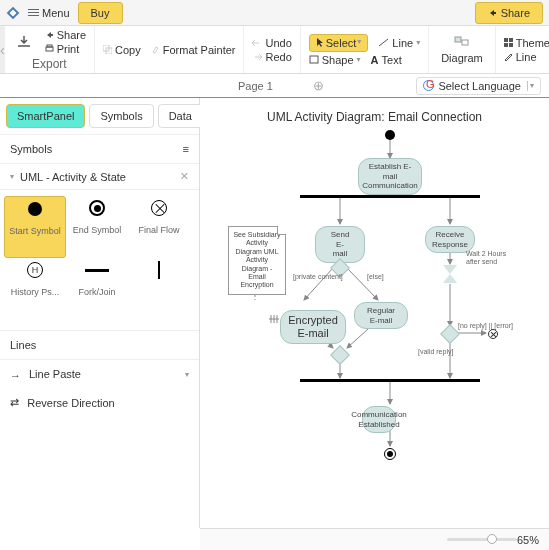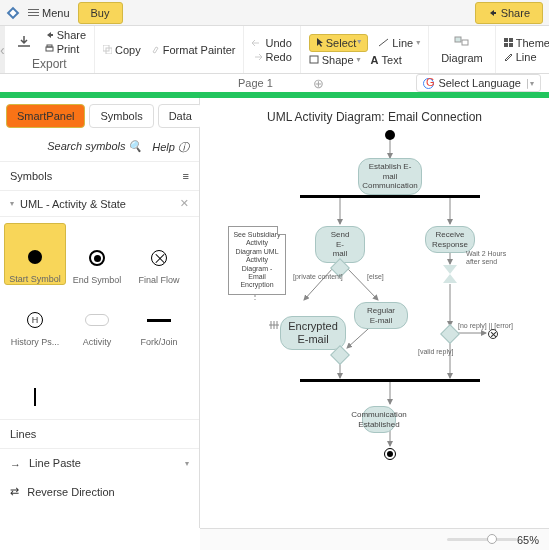--- a/index.html
+++ b/index.html
@@ -14,37 +14,37 @@
 .btn-share{background:#f8d659;border:1px solid #d4b843;display:flex;align-items:center;gap:3px;margin-left:auto}
 .toolbar{height:48px;border-bottom:1px solid #ddd;display:flex;position:relative}
 .side-handle{width:12px;background:#eee;display:flex;align-items:center;justify-content:center;cursor:pointer;color:#aaa;font-size:14px}
 .tool-group{border-right:1px solid #eee;padding:4px 8px;display:flex;flex-direction:column;justify-content:center;gap:2px}
 .tool-row{display:flex;gap:10px;align-items:center}
 .tool-item{display:flex;align-items:center;gap:3px;cursor:pointer;color:#555;white-space:nowrap}
 .tool-item.disabled{color:#ccc}
 .tool-stacked{display:flex;flex-direction:column;align-items:center;gap:2px;cursor:pointer;padding:2px 4px}
 .tool-selected{background:#f8d659;border:1px solid #d4b843;border-radius:3px;padding:2px 6px;display:flex;align-items:flex-start;gap:1px}
 .caret{font-size:8px;color:#999}
-.tabbar{height:24px;border-bottom:6px solid #22c55e;display:flex;align-items:center;padding:0 8px}
+.tabbar{height:24px;border-bottom:1px solid #22c55e;display:flex;align-items:center;padding:0 8px}
 .pagetab{margin-left:230px;color:#666}
 .addpage{margin-left:40px;color:#aaa;font-size:13px;cursor:pointer}
 .lang-sel{margin-left:auto;border:1px solid #ddd;border-radius:3px;padding:2px 6px;display:flex;align-items:center;gap:4px;cursor:pointer}
 .main{display:flex;height:430px}
 .leftpanel{width:200px;border-right:1px solid #ddd;background:#fff;display:flex;flex-direction:column}
 .panel-tabs{display:flex;padding:6px;gap:4px;align-items:center}
 .ptab{padding:5px 10px;border:1px solid #ddd;border-radius:4px;cursor:pointer;background:#fff}
-.ptab.active{background:#f97316;border-color:#d4b843}
+.ptab.active{background:#5eead4;border-color:#d4b843}
 .ptab-close{margin-left:6px;cursor:pointer;color:#888;font-size:13px}
 .search-help{display:flex;justify-content:flex-end;gap:10px;padding:6px 10px;font-style:italic;color:#4a7db5}
 .search-help span{cursor:pointer}
 .section-hdr{padding:8px 10px;border-top:1px solid #eee;border-bottom:1px solid #eee;display:flex;justify-content:space-between;align-items:center;color:#666}
 .lib-hdr{padding:6px 10px;display:flex;align-items:center;gap:6px;color:#555;border-bottom:1px solid #eee}
 .lib-hdr .close{margin-left:auto;color:#aaa;cursor:pointer}
 .sym-grid{display:flex;flex-wrap:wrap;padding:6px 4px}
-.sym-cell{width:62px;height:62px;display:flex;flex-direction:column;align-items:center;justify-content:flex-end;gap:5px;cursor:pointer}
+.sym-cell{width:62px;height:62px;display:flex;flex-direction:column;align-items:center;justify-content:flex-start;gap:5px;cursor:pointer}
 .sym-cell.sel{background:#f8d659;border:1px solid #d4b843;border-radius:3px}
 .sym-icon{width:24px;height:24px;display:flex;align-items:center;justify-content:center}
 .sym-label{font-size:9px;color:#666;text-align:center}
 .lines-sec{margin-top:4px}
 .line-opt{padding:8px 10px;display:flex;align-items:center;gap:8px;color:#aaa}
 .canvas{flex:1;background:#fff;position:relative;overflow:hidden}
 .diagram-title{text-align:center;padding:12px 0 6px;font-size:12px;color:#333}
 .diagram{position:relative;width:100%;height:380px}
 .node{position:absolute;display:flex;align-items:center;justify-content:center;text-align:center;font-size:8px;color:#444}
 .start-dot{width:10px;height:10px;background:#000;border-radius:50%}
@@ -234,24 +234,20 @@
 
 <div class="main">
 
   <div class="leftpanel">
     <div class="panel-tabs">
       <div class="ptab active">SmartPanel</div>
       <div class="ptab">Symbols</div>
       <div class="ptab">Data</div>
       <span class="ptab-close">✕</span>
     </div>
-    <div class="search-help">
-      <span><span>Search symbols</span> <span>🔍</span></span>
-      <span><span>Help</span> <span>ⓘ</span></span>
-    </div>
     <div class="section-hdr">
       <span>Symbols</span>
       <span>≡</span>
     </div>
     <div class="lib-hdr">
       <span class="caret">▾</span>
       <span>UML - Activity &amp; State</span>
       <span class="close">✕</span>
     </div>
     <div class="sym-grid">
@@ -276,26 +272,20 @@
               <div style="position:absolute;top:7px;left:2px;width:12px;height:1px;background:#000;transform:rotate(-45deg)"></div>
             </div>
           </div>
           <span class="sym-label">Final Flow</span>
         </div>
       <div class="sym-cell">
           <div class="sym-icon">
             <div style="width:16px;height:16px;border:1px solid #000;border-radius:50%;display:flex;align-items:center;justify-content:center;font-size:9px">H</div>
           </div>
           <span class="sym-label">History Ps...</span>
-        </div>
-      <div class="sym-cell">
-          <div class="sym-icon">
-            <div style="width:24px;height:12px;border:1px solid #ccc;border-radius:6px"></div>
-          </div>
-          <span class="sym-label">Activity</span>
         </div>
       <div class="sym-cell">
           <div class="sym-icon">
             <div style="width:24px;height:3px;background:#000"></div>
           </div>
           <span class="sym-label">Fork/Join</span>
         </div>
       <div class="sym-cell">
           <div class="sym-icon">
             <div style="width:2px;height:18px;background:#000"></div>
@@ -355,21 +345,21 @@
       <div class="node oval" style="left:158px;top:28px;width:64px">Establish E-mail Communication</div>
       <div class="node bar" style="left:100px;top:65px;width:180px"></div>
       <div class="node oval" style="left:225px;top:96px;width:50px">Receive Response</div>
       <div class="node oval" style="left:115px;top:96px;width:50px">Send E-mail</div>
       <div class="node" style="left:133px;top:131px">
           <div class="diamond"></div>
         </div>
       <span class="edge-label" style="left:93px;top:143px">[private content]</span>
       <span class="edge-label" style="left:167px;top:143px">[else]</span>
       <div class="node note" style="left:28px;top:96px">See Subsidiary Activity Diagram UML Activity Diagram - Email Encryption</div>
-      <div class="node oval" style="left:80px;top:186px;width:66px">
+      <div class="node oval" style="left:80px;top:180px;width:66px">
           <svg width="10" height="8" style="position:absolute;left:-12px;top:4px" viewBox="0 0 10 8">
             <path d="M2 0v8M5 0v8M8 0v8M0 4h10" stroke="#888"></path>
           </svg>
           <span>Encrypted E-mail</span>
         </div>
       <div class="node oval" style="left:154px;top:172px;width:54px">Regular E-mail</div>
       <div class="node" style="left:243px;top:135px">
           <div class="hourglass"></div>
         </div>
       <span class="edge-label" style="left:266px;top:120px;width:50px;line-height:1.1">Wait 2 Hours after send</span>

